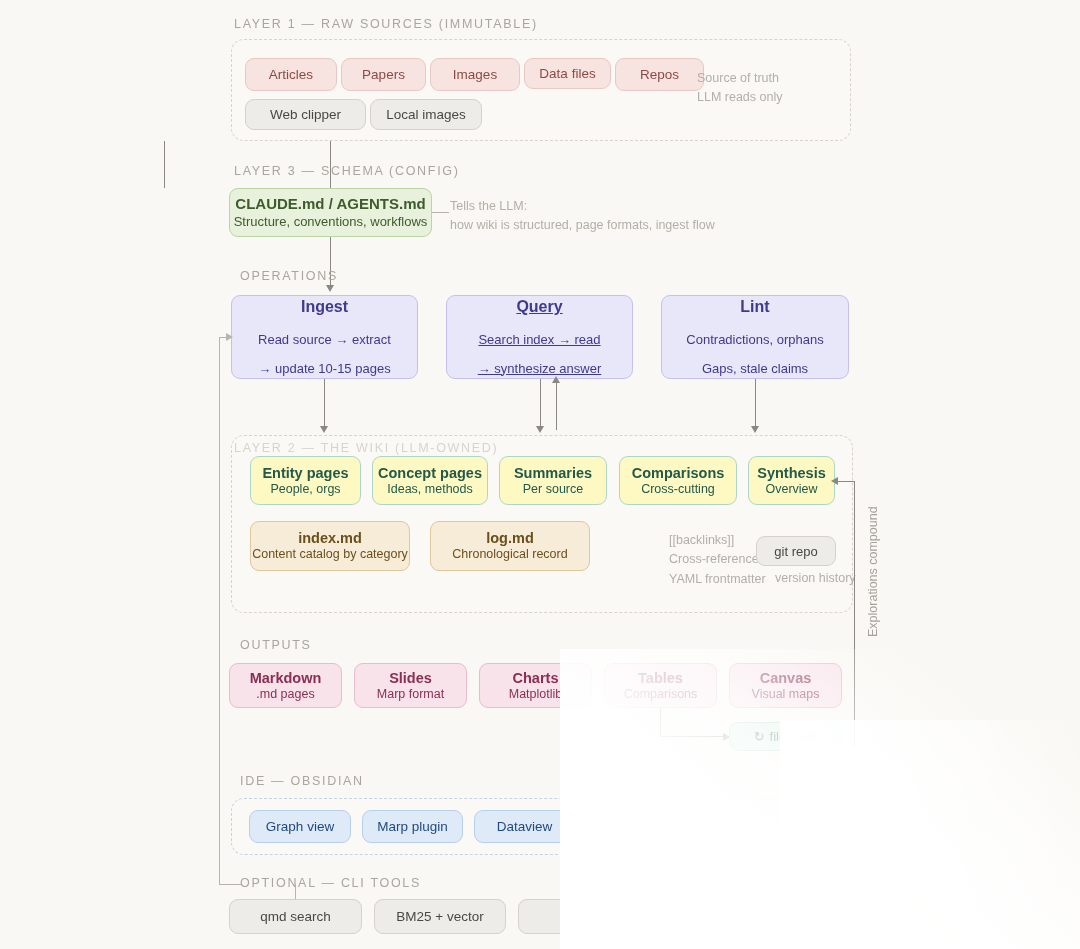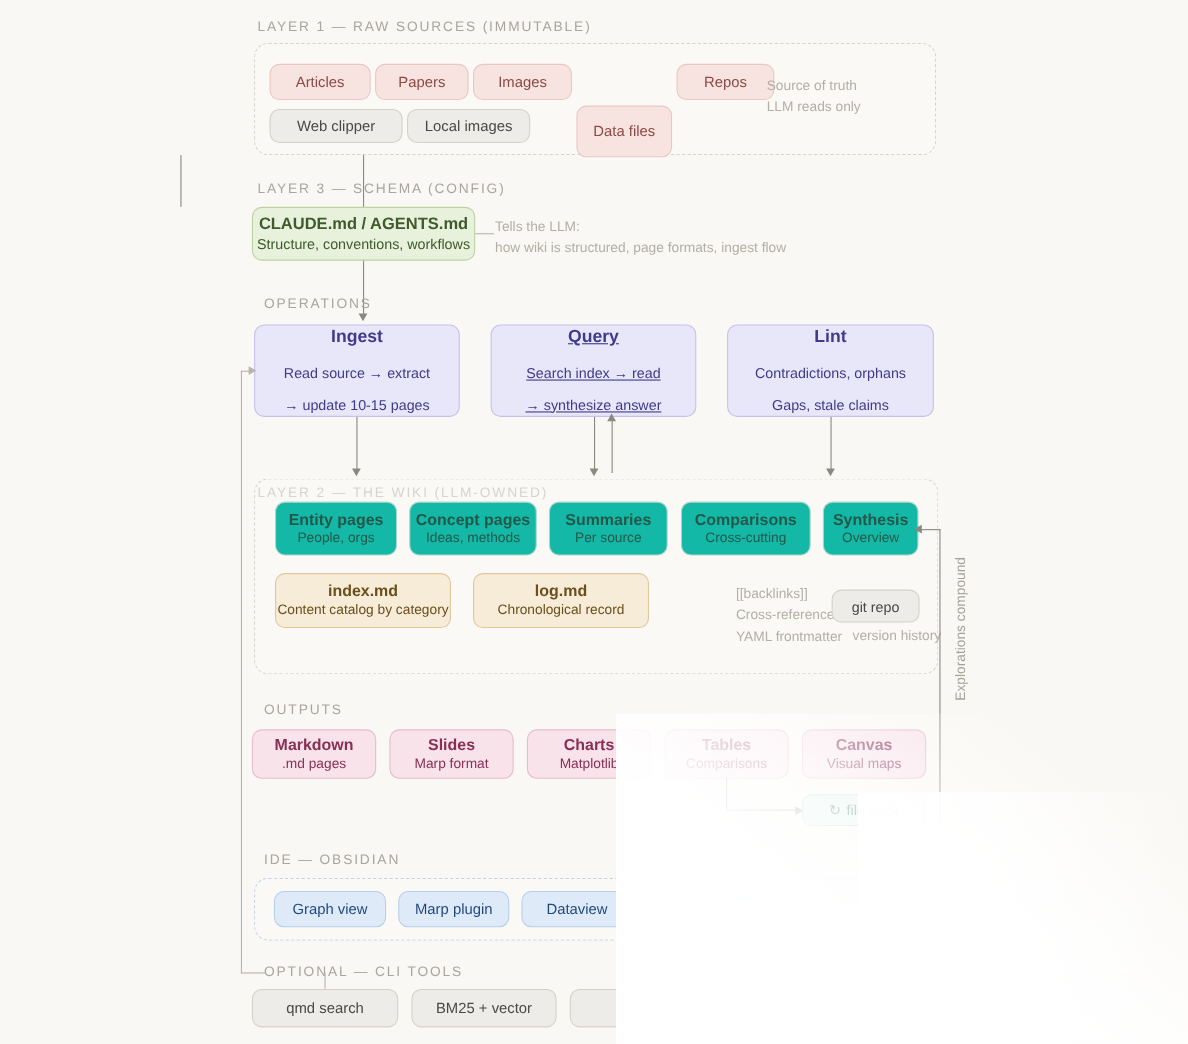--- a/index.html
+++ b/index.html
@@ -51,21 +51,21 @@
     display:flex; align-items:center; justify-content:center;
     font-size:13.5px;
     white-space:nowrap;
   }
 
   
   .pal-source{ background:#f7e3e0; border:1.2px solid #e9c8c3; color:#8d4a44; }
   .pal-neutral{ background:#eeece8; border:1.2px solid #d6d2ca; color:#4a4844; }
   .pal-schema{ background:#e7f1db; border:1.4px solid #bcd3a4; color:#3f5a2c; }
   .pal-op{ background:#e8e6f9; border:1.3px solid #c6c1ec; color:#3f3a8c;gap:12px; }
-  .pal-wiki{ background:#14b8a6; border:1.3px solid #aed6c8; color:#23594a; }
+  .pal-wiki{ background:#fef9c3; border:1.3px solid #aed6c8; color:#23594a; }
   .pal-file{ background:#f7ecd7; border:1.3px solid #e0c79c; color:#6b4f1d; }
   .pal-out{ background:#f8e3ea; border:1.3px solid #e7bccd; color:#8a2f54; }
   .pal-blue{ background:#dfeaf8; border:1.2px solid #b7cfea; color:#1f4a80; }
   .pal-back{ background:#ddf0e7; border:1.3px solid #a9d6c2; color:#22604a; }
 
   
   .anno{
     position:absolute;
     font-size:12.5px;
     color:#b3afa8;
@@ -119,21 +119,21 @@
 
   <div class="chip pal-source" style="left:245px; top:58px; width:92px; height:33px;">
     <span>Articles</span>
   </div>
   <div class="chip pal-source" style="left:341px; top:58px; width:85px; height:33px;">
     <span>Papers</span>
   </div>
   <div class="chip pal-source" style="left:430px; top:58px; width:90px; height:33px;">
     <span>Images</span>
   </div>
-  <div class="chip pal-source" style="left:524px; top:58px; width:87px; height:47px;margin-top:38px;">
+  <div class="chip pal-source" style="left:524px; top:58px; width:87px; height:31px;">
     <span>Data files</span>
   </div>
   <div class="chip pal-source" style="left:615px; top:58px; width:89px; height:33px;">
     <span>Repos</span>
   </div>
 
   <div class="chip pal-neutral" style="left:245px; top:99px; width:121px; height:31px;">
     <span>Web clipper</span>
   </div>
   <div class="chip pal-neutral" style="left:370px; top:99px; width:112px; height:31px;">

